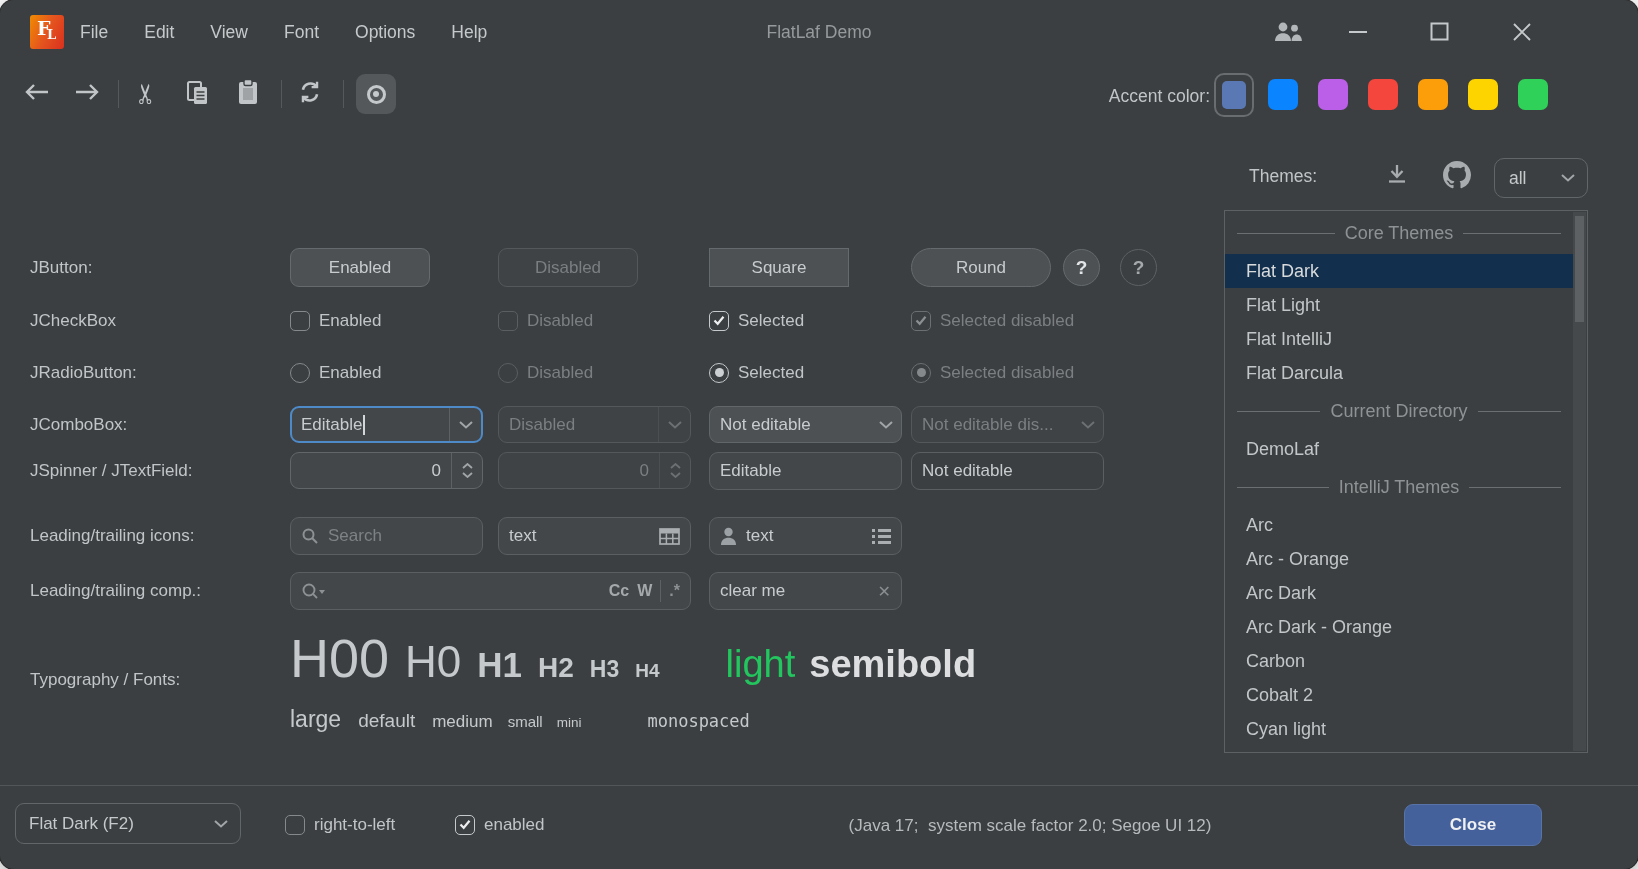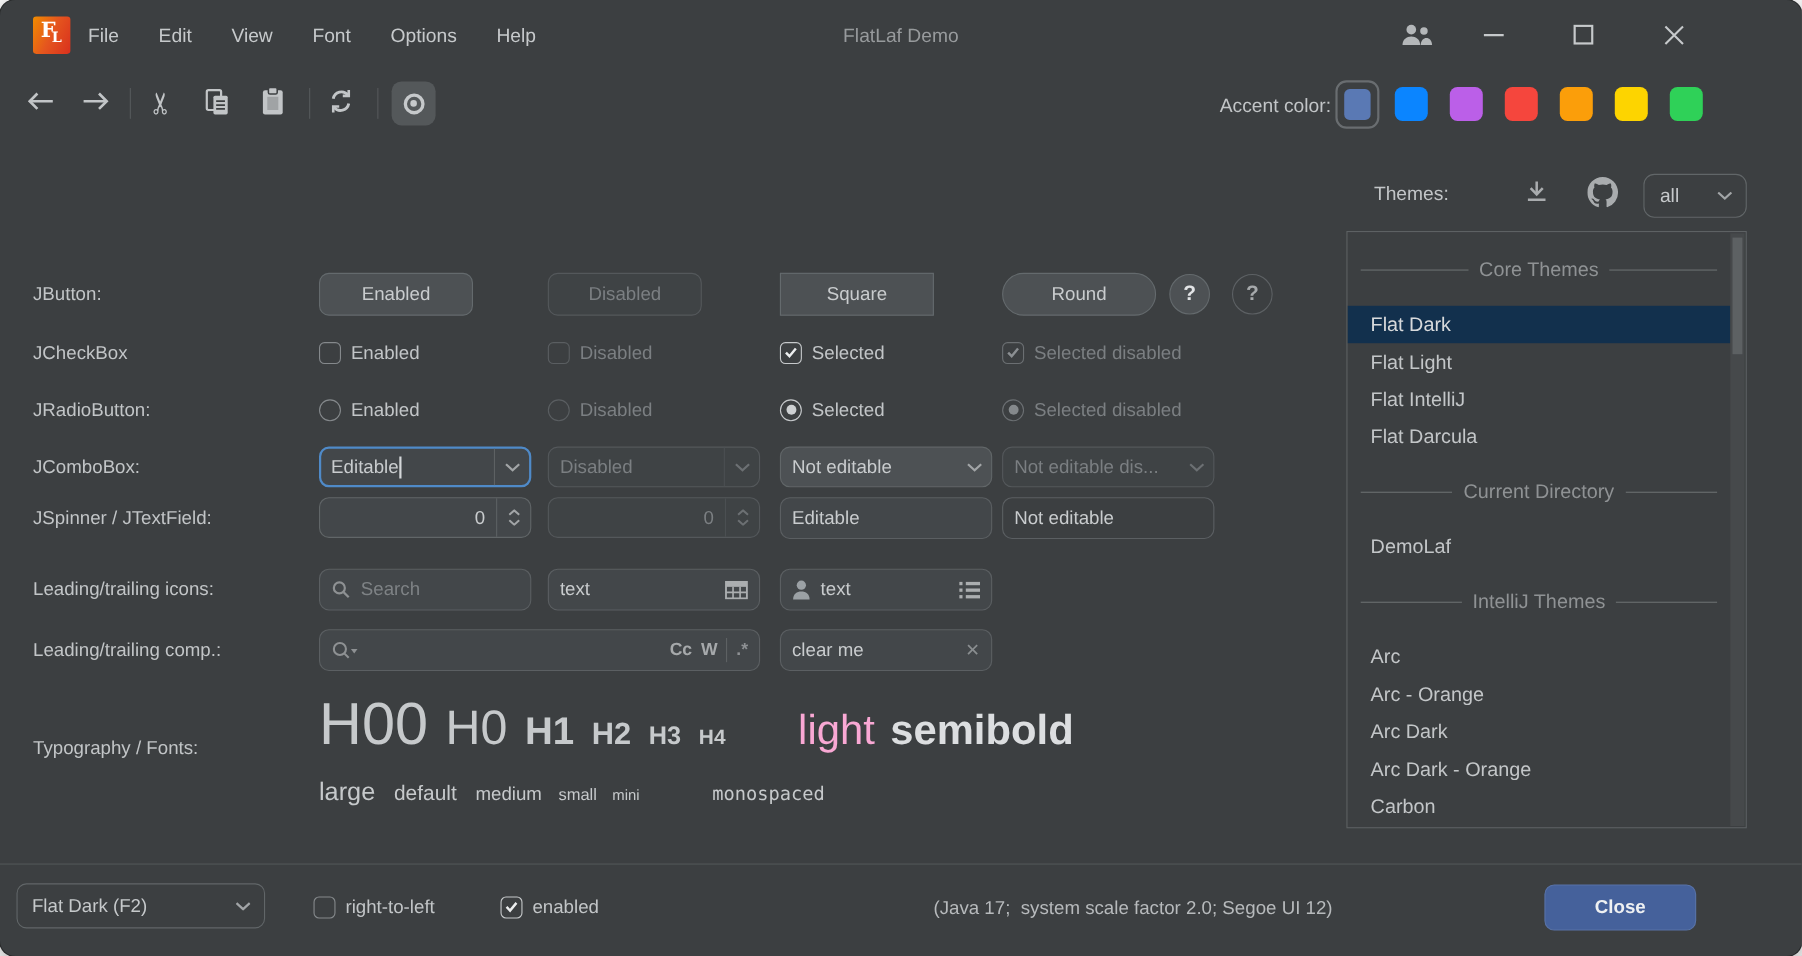--- a/index.html
+++ b/index.html
@@ -79,35 +79,35 @@
   .srch-op.dim3{color:#8e9194;}
   .clear-x{margin-left:auto;font-size:16px;color:#8a8e90;}
   
   .typo-line{position:absolute;left:290px;display:flex;align-items:baseline;color:#c6c9cb;}
   .h00{font-size:54px;font-weight:300;}
   .h0{font-size:44px;font-weight:300;margin-left:16px;}
   .h1{font-size:35px;font-weight:700;margin-left:16px;}
   .h2{font-size:28px;font-weight:700;margin-left:16px;}
   .h3{font-size:23px;font-weight:700;margin-left:16px;}
   .h4{font-size:19px;font-weight:700;margin-left:16px;}
-  .w-light{font-size:38px;font-weight:300;color:#f9a8d4;margin-left:66px;}
+  .w-light{font-size:38px;font-weight:300;color:#22c55e;margin-left:66px;}
   .w-semibold{font-size:38px;font-weight:700;color:#dcdee0;margin-left:14px;}
   .sz-large{font-size:23px;}
   .sz-default{font-size:19px;margin-left:17px;}
   .sz-medium{font-size:17px;margin-left:17px;}
   .sz-small{font-size:15px;margin-left:15px;}
   .sz-mini{font-size:13.5px;margin-left:14px;}
   .sz-mono{font-size:17px;font-family:"DejaVu Sans Mono",monospace;margin-left:66px;}
   
   .tlist{position:absolute;left:1224px;top:210px;width:364px;height:543px;border:1px solid #5d6163;background:#3c3f41;
          box-sizing:border-box;overflow:hidden;}
   .tlist-inner{position:absolute;left:0;top:1px;right:14px;}
   .titem{height:34px;line-height:34px;padding-left:21px;font-size:18px;color:#c3c6c8;}
   .titem.sel{background:#12304d;color:#d8dadc;}
-  .tsep{height:34px;display:flex;align-items:center;gap:10px;padding:16px 12px;font-size:18px;color:#8f9294;}
+  .tsep{height:34px;display:flex;align-items:center;gap:10px;padding:4px 12px;font-size:18px;color:#8f9294;}
   .tsep .line{flex:1;height:1px;background:#6b6f71;}
   .tscroll{position:absolute;right:1px;top:1px;bottom:1px;width:13px;background:#46494b;}
   .tthumb{position:absolute;left:2px;top:4px;width:9px;height:106px;background:#5d6163;}
   
   .bottom-sep{position:absolute;left:0;right:0;top:785px;height:1px;background:#525658;}
   .lnf-combo{position:absolute;left:15px;top:803px;width:226px;height:41px;border:1px solid #616668;border-radius:9px;
              box-sizing:border-box;display:flex;align-items:center;padding:0 12px 0 13px;font-size:17px;color:#c6c9cb;}
   .status{position:absolute;left:700px;top:816px;width:660px;text-align:center;font-size:17px;color:#b7babc;white-space:pre;}
   .close-btn{position:absolute;left:1404px;top:804px;width:138px;height:42px;background:#45619b;border:1px solid #5873a8;
              border-radius:9px;box-sizing:border-box;display:flex;align-items:center;justify-content:center;

